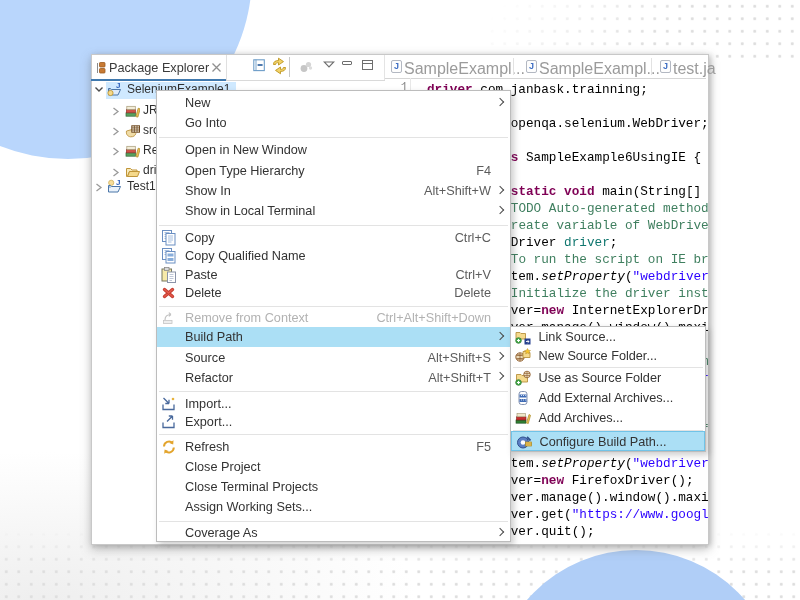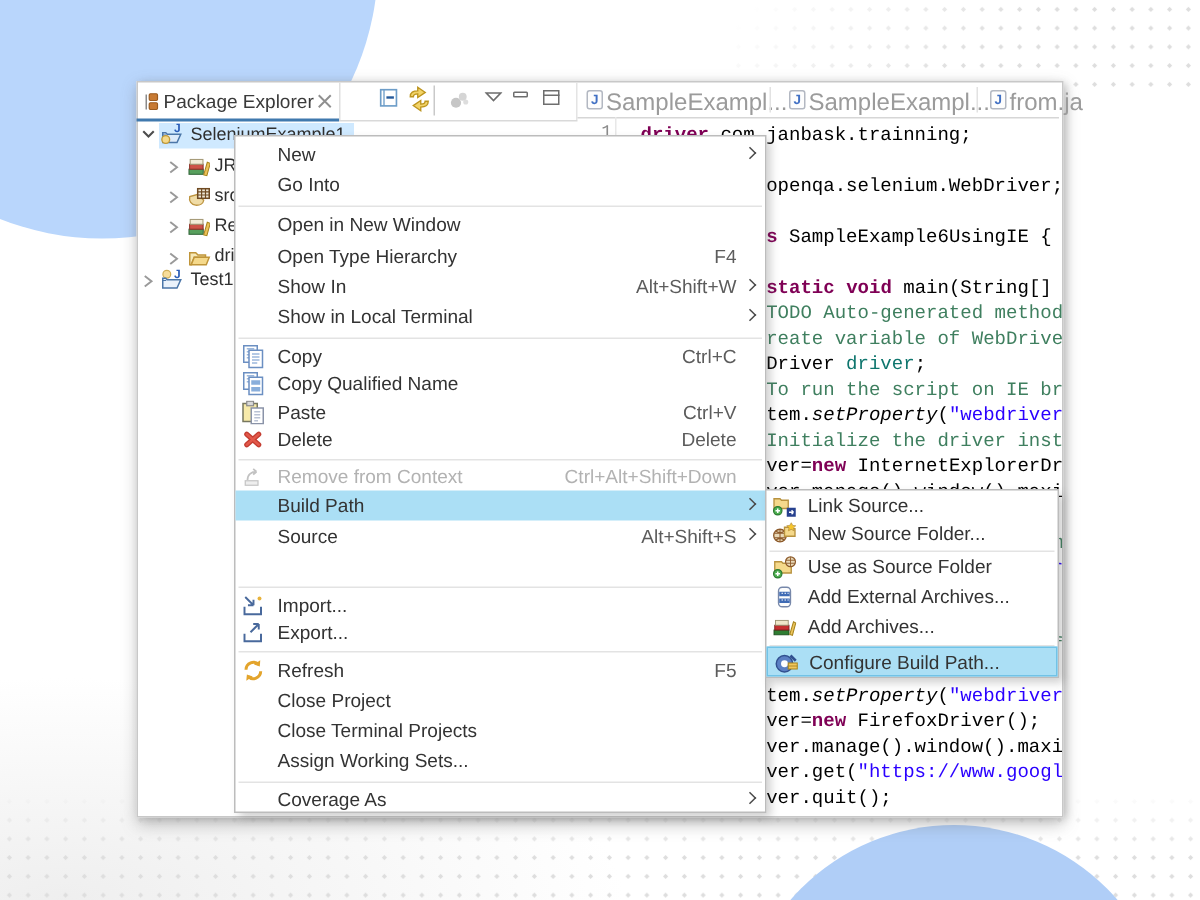--- a/index.html
+++ b/index.html
@@ -93,21 +93,21 @@
 
   <div class="hline" style="left:385px;top:77.5px;width:321px;background:#d6d6d6"></div>
 
   <div class="jicon" style="left:391px;top:60px">J</div>
   <div class="tabtext" style="left:404px;top:60px">SampleExampl...</div>
   <div class="vline" style="left:513px;top:58px;height:17px;background:#e2e2e2"></div>
   <div class="jicon" style="left:526px;top:60px">J</div>
   <div class="tabtext" style="left:539px;top:60px">SampleExampl...</div>
   <div class="vline" style="left:651px;top:58px;height:17px;background:#e2e2e2"></div>
   <div class="jicon" style="left:660px;top:60px">J</div>
-  <div class="tabtext" style="left:673px;top:60px">from.ja</div>
+  <div class="tabtext" style="left:673px;top:60px">test.ja</div>
 
   <div class="vline" style="left:410px;top:78px;height:13px;background:#e8e8e8"></div>
 </div>
 
 <div id="editor">
 <pre id="code"><span class="k">driver</span> com.janbask.trainning;
 
 <span class="k">import</span> org.openqa.selenium.WebDriver;
 
 <span class="k">public</span> <span class="k">class</span> SampleExample6UsingIE {
@@ -280,20 +280,25 @@
     </div>
   <div class="mrow hl" style="top:236px">
       <span class="lbl">Build Path</span>
       <span class="ar"></span>
     </div>
   <div class="mrow" style="top:256.5px">
       <span class="lbl">Source</span>
       <span class="sc">Alt+Shift+S</span>
       <span class="ar"></span>
     </div>
+  <div class="mrow" style="top:276.5px">
+      <span class="lbl">Refactor</span>
+      <span class="sc">Alt+Shift+T</span>
+      <span class="ar"></span>
+    </div>
   <div class="msep" style="top:299.5px"></div>
   <div class="mrow" style="top:302.5px">
     <svg class="micon" viewBox="0 0 16 16">
         <path d="M2 8.5 v5 h11 v-5" fill="#fff" stroke="#49699c" stroke-width="1.3"></path>
         <path d="M2.5 2 L8 7.5 M8 7.5 L8 3.8 M8 7.5 L4.3 7.5" stroke="#49699c" stroke-width="1.3" fill="none"></path>
         <circle cx="12" cy="3" r="1.3" fill="#e8b33c"></circle>
       </svg>
     <span class="lbl">Import...</span>
     </div>
   <div class="mrow" style="top:320.5px">

